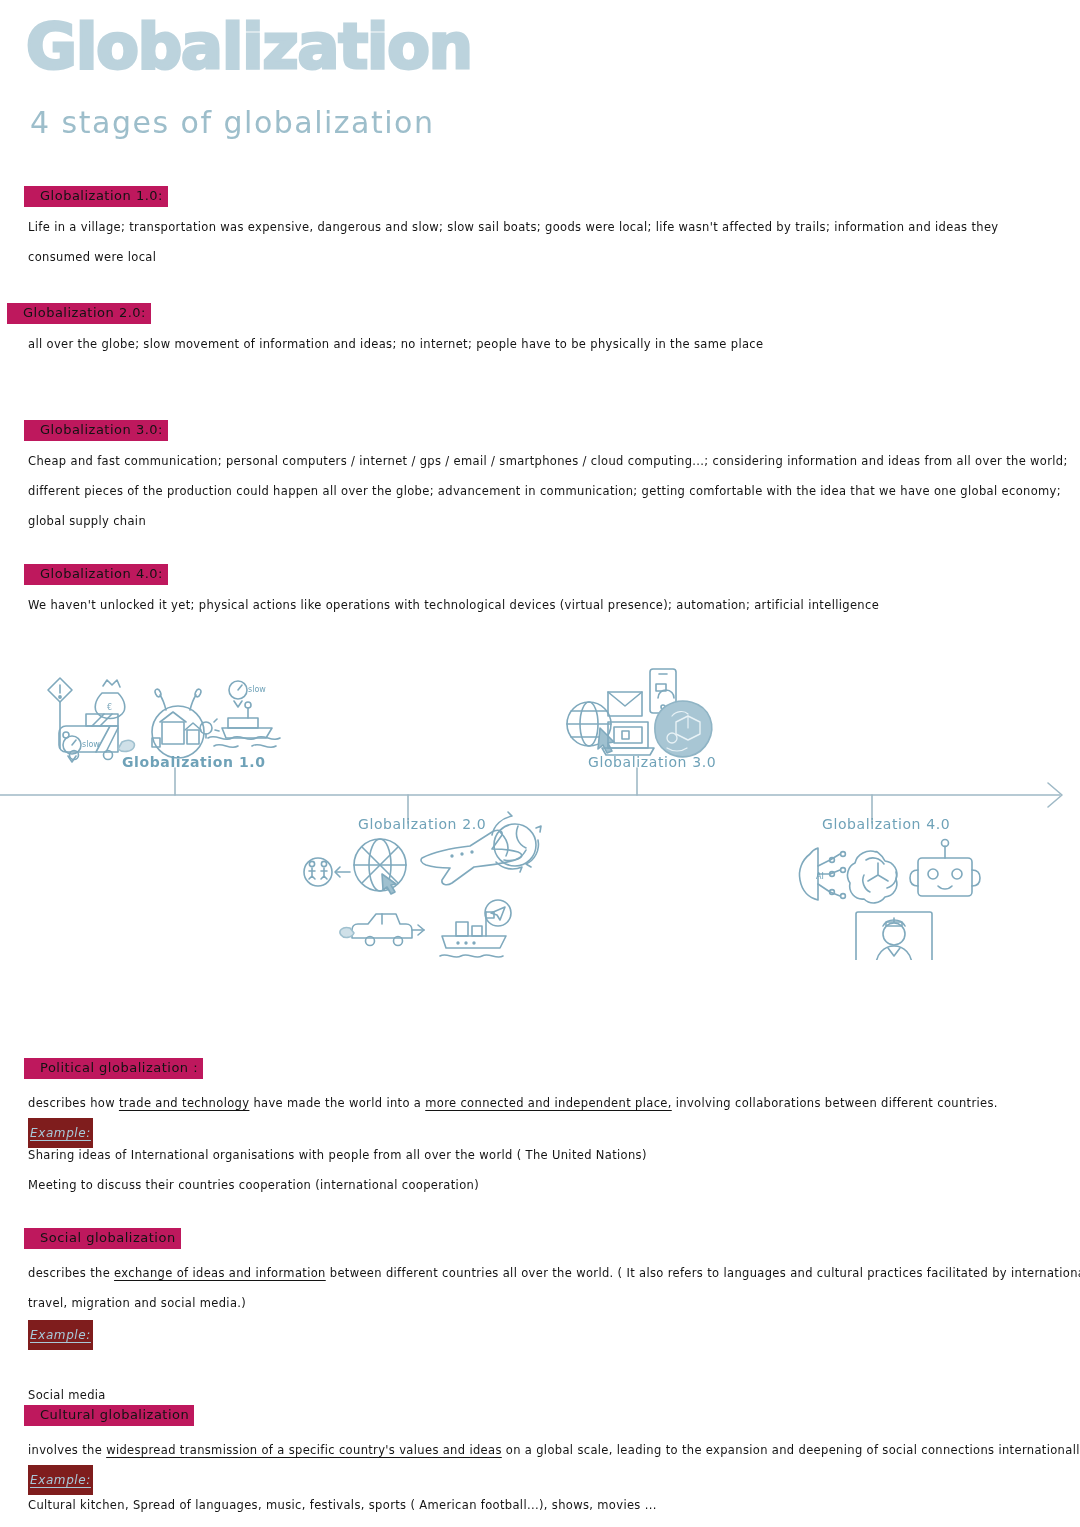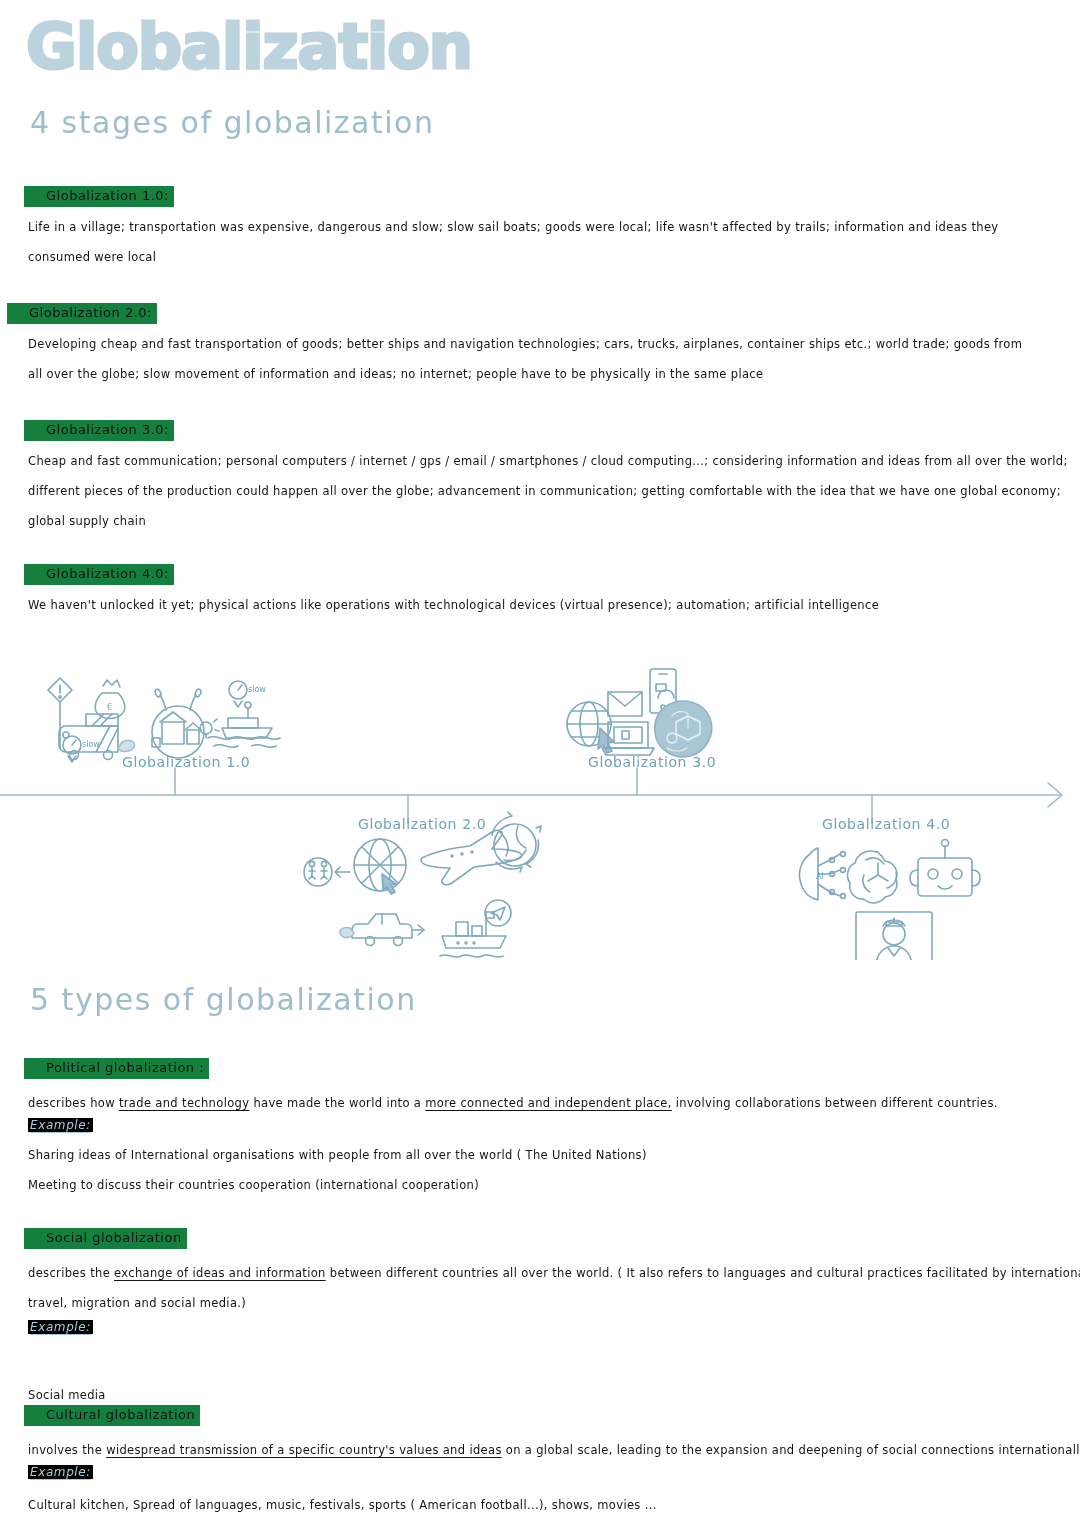--- a/index.html
+++ b/index.html
@@ -42,40 +42,40 @@
     letter-spacing:0.35px;
     line-height:30px;
     white-space:nowrap;
   }
   .sec-head{
     position:absolute;
     font-family:"DejaVu Sans", sans-serif;
     font-size:13px;
     color:#131313;
     letter-spacing:0.5px;
-    background:#15803d;
-    padding:1px 5px 2px 22px;
+    background:#be185d;
+    padding:1px 5px 2px 16px;
     line-height:18px;
   }
   .para{position:absolute; left:28px;}
   .para .ln{display:block;}
 
   .u{ text-decoration:underline; text-underline-offset:3px; }
 
   .example{
     position:absolute; left:28px;
     font-family:"DejaVu Sans", sans-serif;
     font-style:italic;
     font-size:12px;
     color:#a8c8d8;
     letter-spacing:0.6px;
     text-decoration:underline;
     text-underline-offset:3px;
-    background:#000000;
-    padding:0 2px;
+    background:#7f1d1d;
+    padding:8px 2px;
   }
 
   
   .timeline{position:absolute; left:0; top:660px; width:1080px; height:300px;}
   .tl-svg{position:absolute; left:0; top:0;}
   .tl-label{
     position:absolute;
     font-family:"DejaVu Sans", sans-serif;
     font-size:14px;
     color:#6fa2b8;
@@ -104,21 +104,20 @@
   <div class="sub-title sub-title-1">4 stages of globalization</div>
 
   <div class="sec-head" style="left:24px; top:186px;">Globalization 1.0:</div>
   <div class="para hand" style="top:212px;">
     <span class="ln">Life in a village; transportation was expensive, dangerous and slow; slow sail boats; goods were local; life wasn't affected by trails; information and ideas they</span>
     <span class="ln">consumed were local</span>
   </div>
 
   <div class="sec-head" style="left:7px; top:303px;">Globalization 2.0:</div>
   <div class="para hand" style="top:329px;">
-    <span class="ln">Developing cheap and fast transportation of goods; better ships and navigation technologies; cars, trucks, airplanes, container ships etc.; world trade; goods from</span>
     <span class="ln">all over the globe; slow movement of information and ideas; no internet;  people have to be physically in the same place</span>
   </div>
 
   <div class="sec-head" style="left:24px; top:420px;">Globalization 3.0:</div>
   <div class="para hand" style="top:446px;">
     <span class="ln">Cheap and fast communication; personal computers / internet / gps / email / smartphones / cloud computing...; considering information and ideas from all over the world;</span>
     <span class="ln">different pieces of the production could happen all over the globe; advancement in communication; getting comfortable with the idea that we have one global economy;</span>
     <span class="ln">global supply chain</span>
   </div>
 
@@ -343,31 +342,30 @@
         <line x1="874" y1="318" x2="914" y2="318"></line>
         <circle cx="894" cy="274" r="11"></circle>
         <path d="M883 266 c4 -8 18 -8 22 0"></path>
         <path d="M886 262 h16 v4 h-16 z"></path>
         <line x1="894" y1="262" x2="894" y2="258"></line>
         <path d="M876 306 c0 -12 8 -20 18 -20 c10 0 18 8 18 20"></path>
         <path d="M888 288 l6 8 l6 -8"></path>
       </g>
     </svg>
 
-    <div class="tl-label" style="left:122px; top:94px;">Globalization 1.0</div>
+    <div class="tl-label" style="left:122px; top:94px;font-weight:bold;">Globalization 1.0</div>
     <div class="tl-label" style="left:358px; top:156px;">Globalization 2.0</div>
     <div class="tl-label" style="left:588px; top:94px;">Globalization 3.0</div>
     <div class="tl-label" style="left:822px; top:156px;">Globalization 4.0</div>
 
     <div class="slow-txt" style="left:82px; top:80px;">slow</div>
     <div class="slow-txt" style="left:248px; top:25px;">slow</div>
     <div class="ai-txt" style="left:816px; top:212px;">AI</div>
   </div>
 
-  <div class="sub-title sub-title-2">5 types of globalization</div>
 
   <div class="sec-head" style="left:24px; top:1058px;">Political globalization :</div>
   <div class="para hand" style="top:1088px;">
     <span class="ln"><span>describes how </span><span class="u">trade and technology</span><span> have made the world into a </span><span class="u">more connected and independent place,</span><span> involving collaborations between different countries.</span></span>
   </div>
   <div class="example" style="top:1118px;">Example:</div>
   <div class="para hand" style="top:1140px;">
     <span class="ln">Sharing ideas of International organisations with people from all over the world ( The United Nations)</span>
     <span class="ln">Meeting to discuss their countries cooperation (international cooperation)</span>
   </div>

